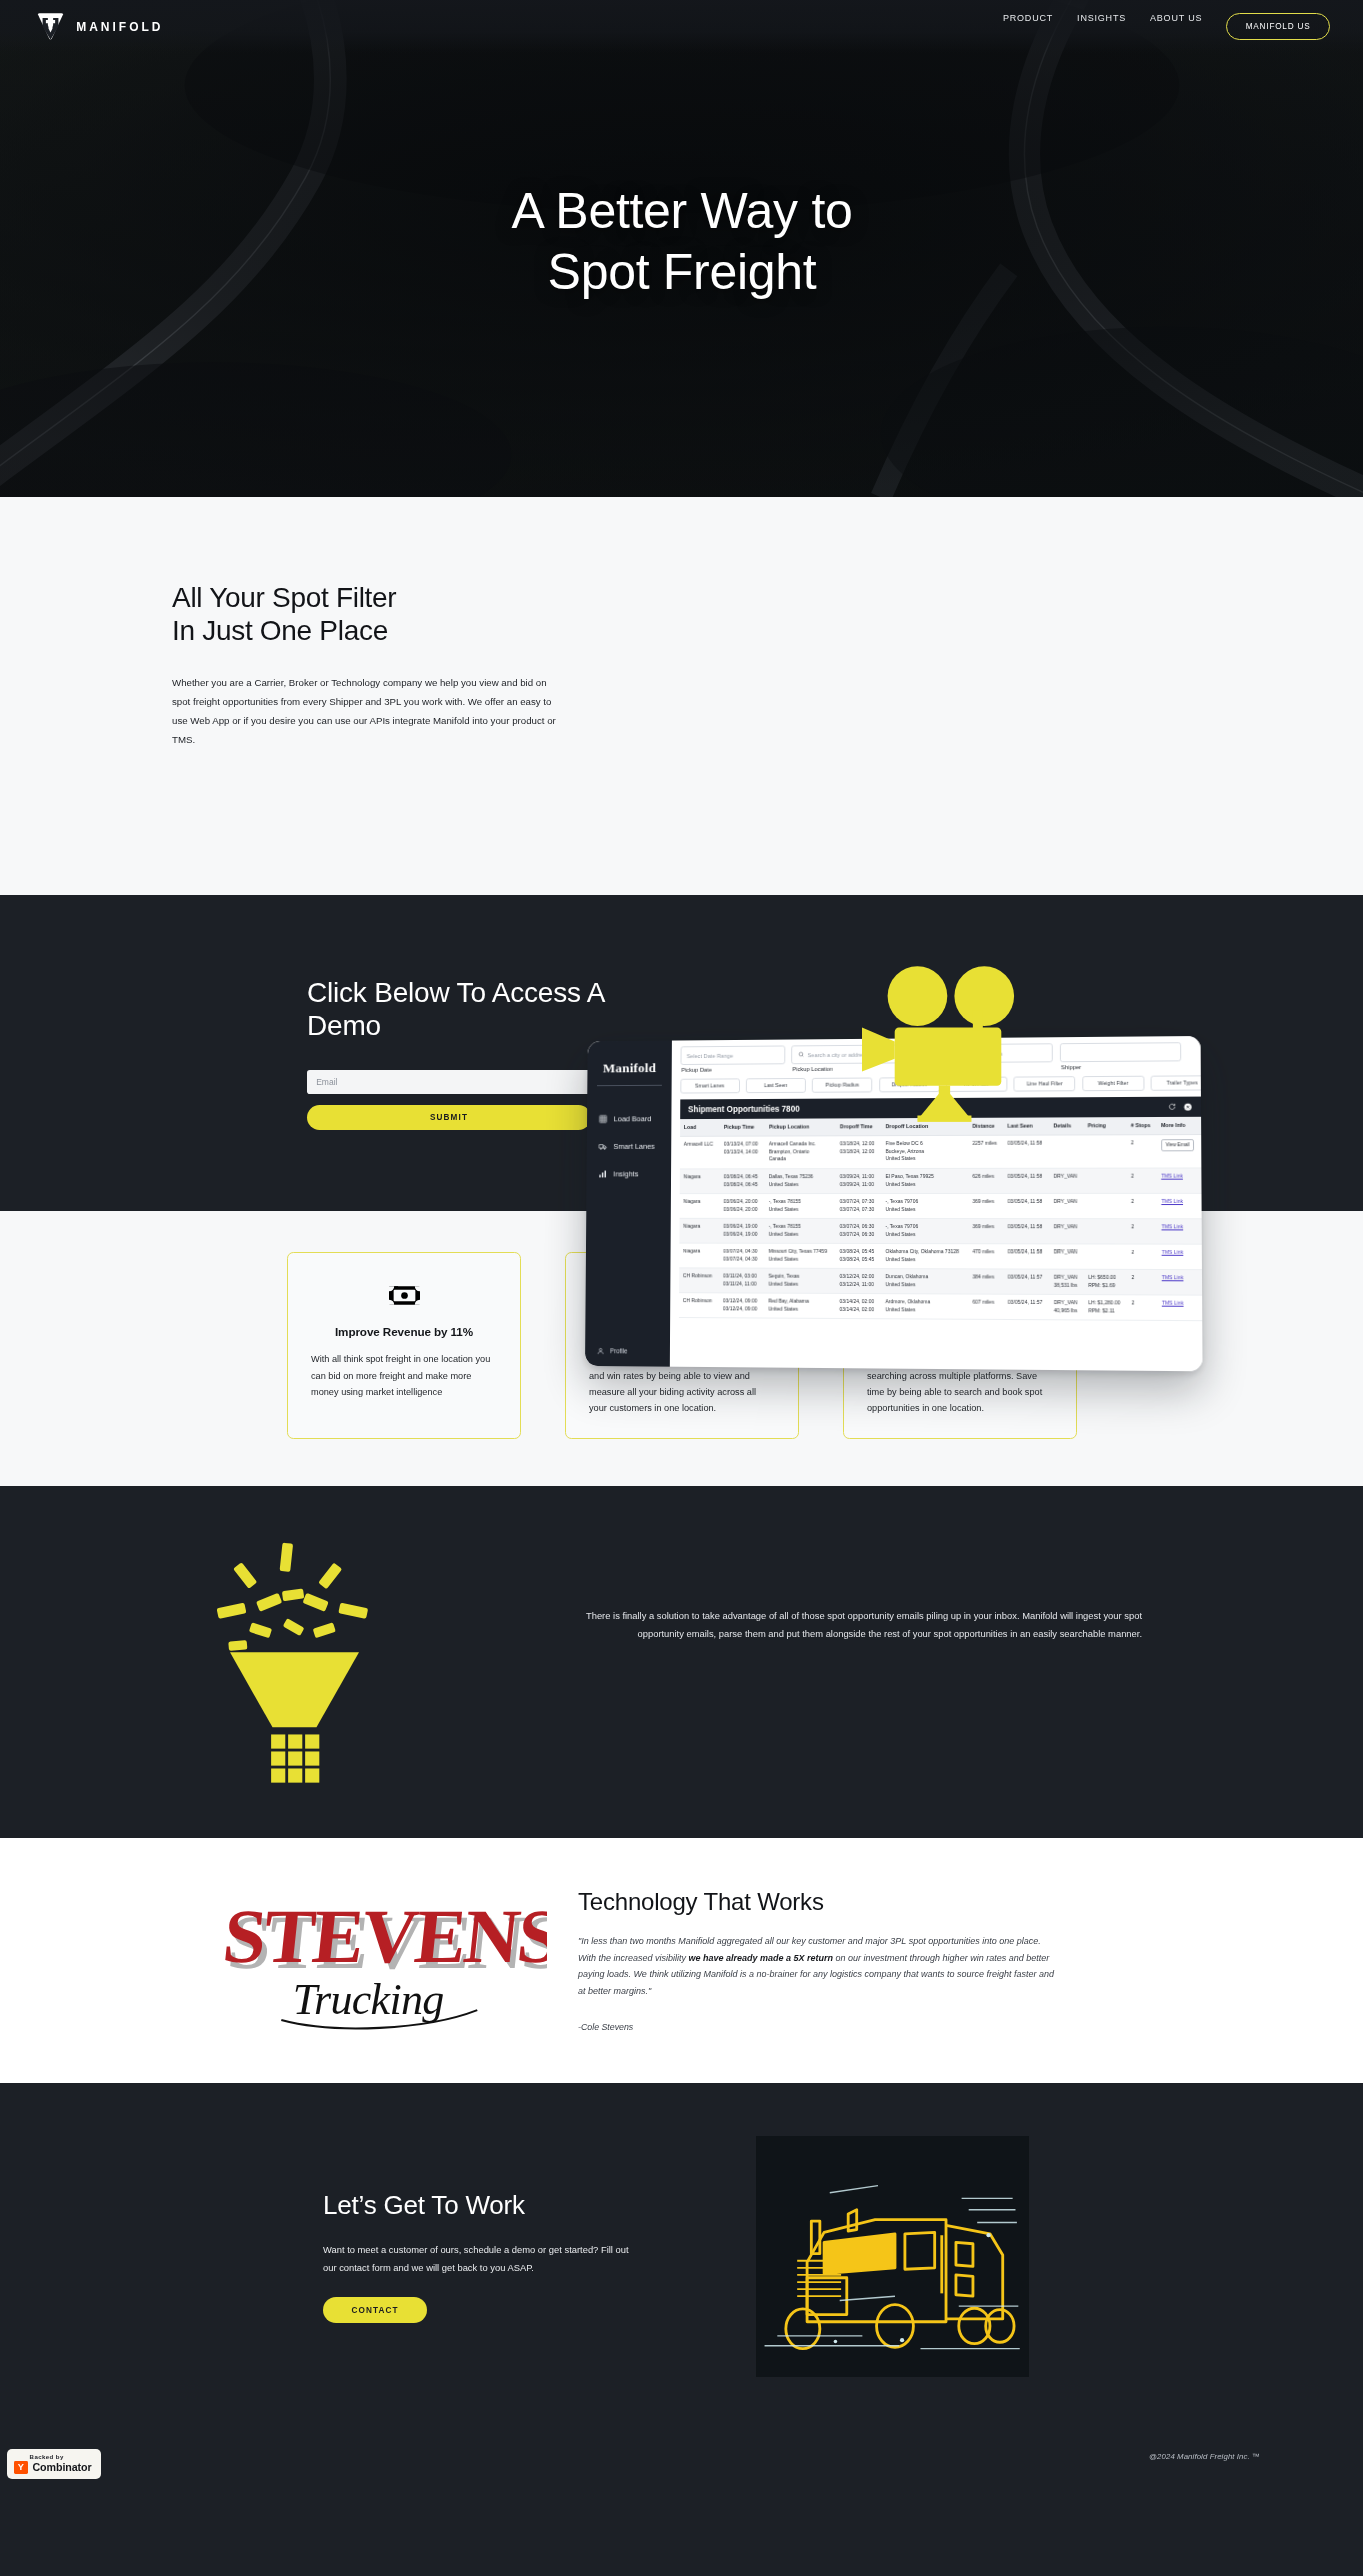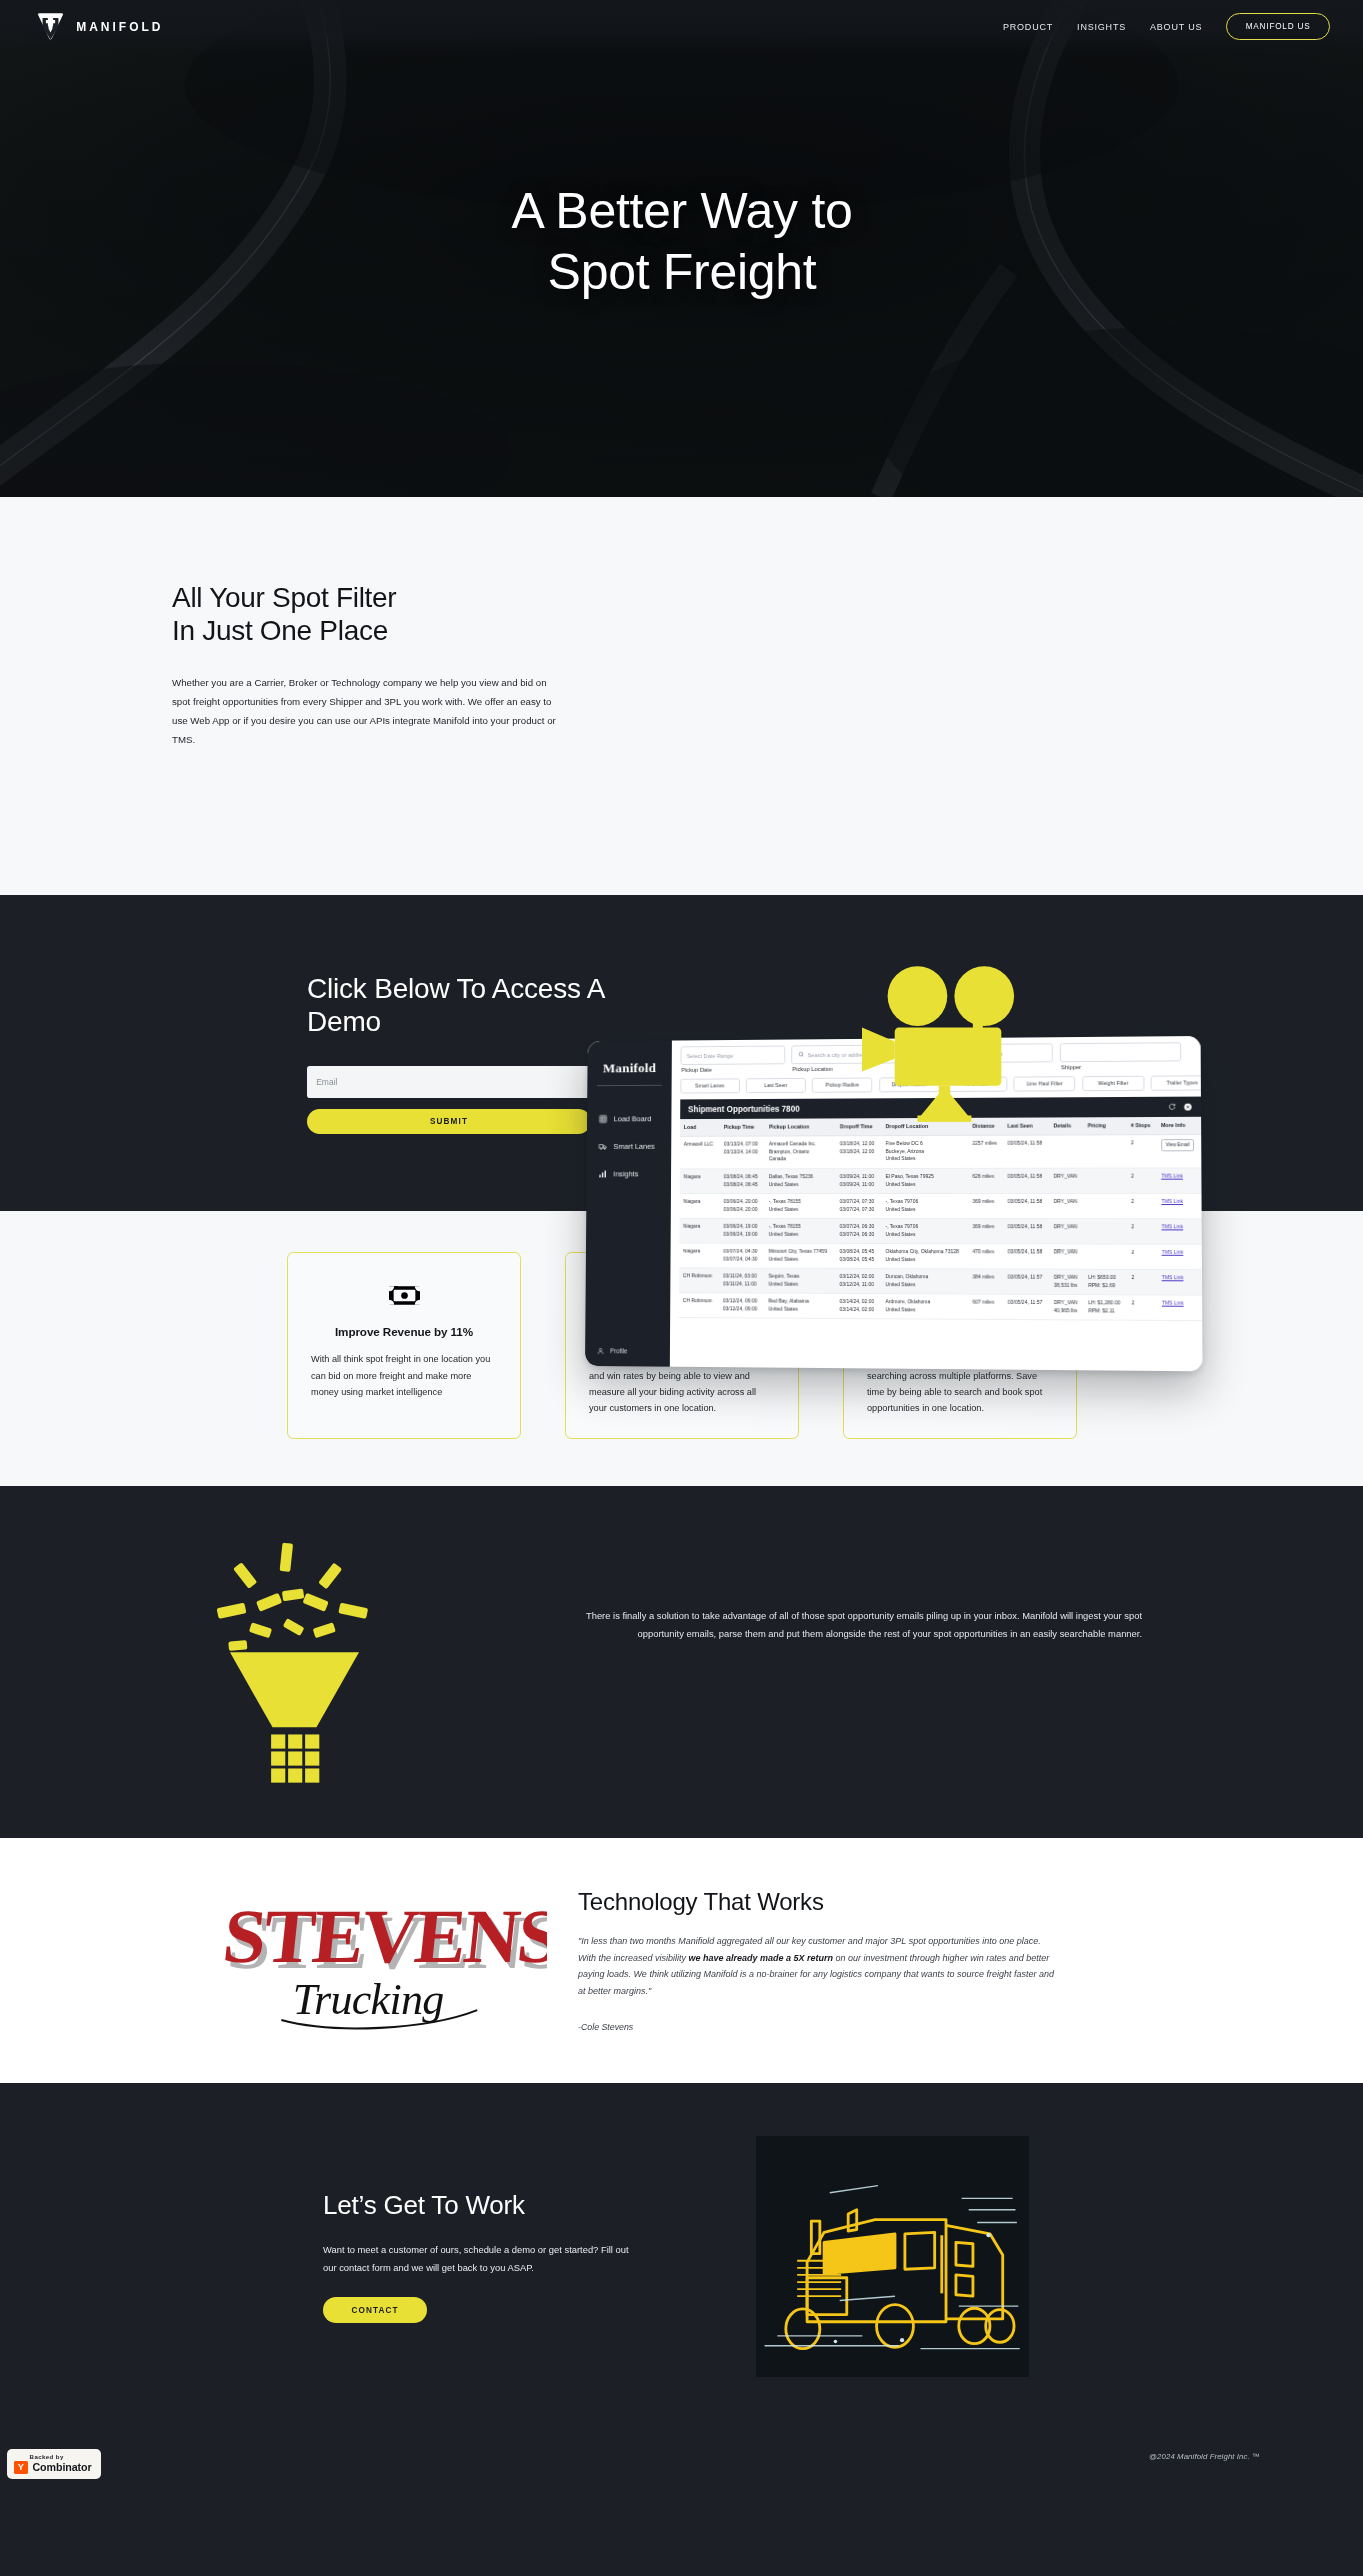--- a/index.html
+++ b/index.html
@@ -17,21 +17,21 @@
     position:absolute; top:0; left:0; width:1364px; height:53px;
     display:flex; align-items:center; justify-content:space-between;
     padding:0 34px; z-index:30;
     background:linear-gradient(180deg, rgba(20,23,28,.95) 0%, rgba(20,23,28,.72) 60%, rgba(20,23,28,0) 100%);
   }
   .brand { display:flex; align-items:center; gap:9.2px; }
   .brand-mark { width:33px; height:33px; display:block; }
   .brand-text {
     font-size:12px; letter-spacing:3px; font-weight:600; color:#fff;
   }
-  .nav-right { display:flex; align-items:center; gap:24px; }
+  .nav-right { display:flex; gap:24px; }
   .nav-link {
     font-size:9px; letter-spacing:0.8px; color:#e8eaed; text-decoration:none;
     font-weight:400;
   }
   .nav-cta {
     border:1px solid #e2dd4a; border-radius:18.5px;
     padding:7.8px 18.5px; font-size:8.2px; letter-spacing:0.8px; color:#fff;
     background:transparent; cursor:pointer; font-family:inherit;
   }
 
@@ -135,21 +135,21 @@
   }
 
   
   .sec-dark { background:#1c2026; }
   .sec3 { height:316px; display:flex; align-items:center; }
   .sec3-left { padding-left:307px; width:639px; }
   .sec3-h {
     font-size:28px; font-weight:400; line-height:1.2; color:#fff; letter-spacing:-0.2px;
   }
   .email-field {
-    margin-top:27px; width:284px; height:32px; border-radius:2.8px; background:#f4f5f6;
+    margin-top:27px; width:284px; height:24px; border-radius:2.8px; background:#f4f5f6;
     border:none; padding:0 9.2px; font-size:8.5px; color:#5d636c; font-family:inherit;
     display:block;
   }
   .email-field::placeholder { color:#8b919a; }
   .submit-btn {
     margin-top:10.7px; width:284px; height:25.6px; border:none; border-radius:14px;
     background:#e8e034; color:#191b1f; font-size:8.2px; letter-spacing:1.1px;
     font-weight:700; cursor:pointer; font-family:inherit;
   }
 

